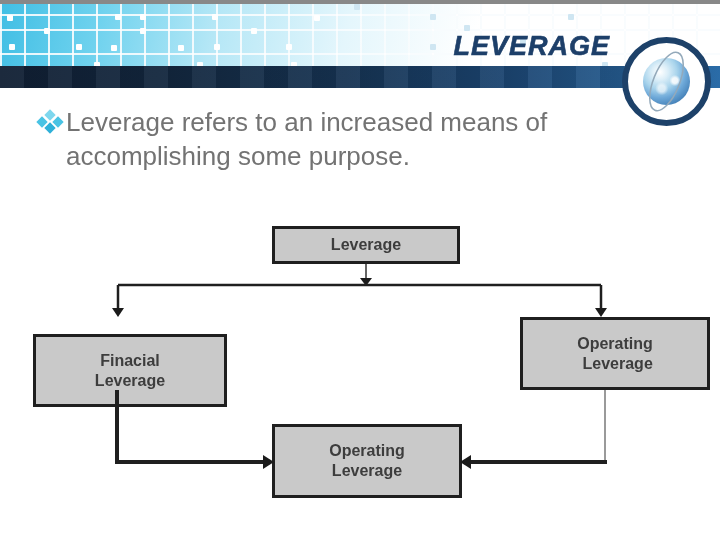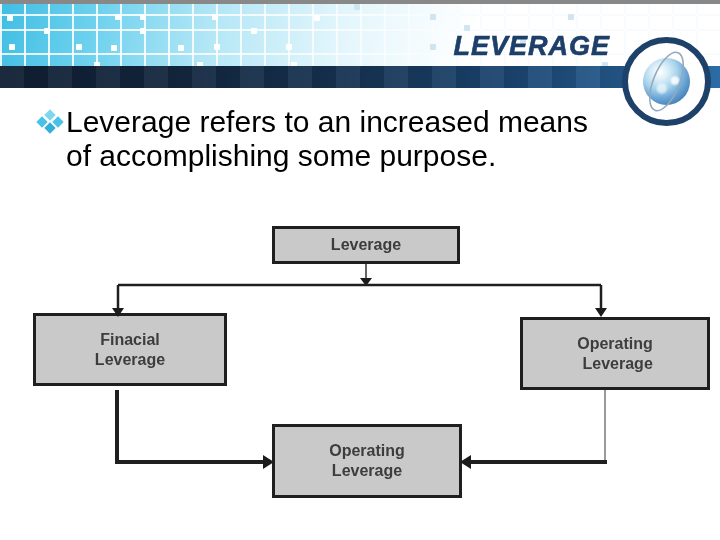--- a/index.html
+++ b/index.html
@@ -62,33 +62,33 @@
   .bullet-marker span {
     position:absolute; width:8px; height:8px; transform:rotate(45deg);
   }
   .bullet-marker .d-top    { left:8px; top:0;    background:#7ed7ee; }
   .bullet-marker .d-left   { left:0;   top:7px;  background:#49c3e4; }
   .bullet-marker .d-right  { left:16px;top:7px;  background:#49c3e4; }
   .bullet-marker .d-bottom { left:8px; top:13px; background:#2fb0d8; }
 
   .bullet-text {
     position:absolute; left:66px; top:101px; width:548px;
-    font-size:30px; line-height:34px; color:#000000;
+    font-size:26px; line-height:34px; color:#737373;
   }
 
   
   .node {
     position:absolute; z-index:2;
     background:#c9c9c9; border:3px solid #1f1f1f;
     display:flex; align-items:center; justify-content:center;
     text-align:center; font-weight:bold; color:#3d3d3d;
     font-size:16px; line-height:20px; white-space:pre-line;
   }
   .node-top    { left:272px; top:222px; width:188px; height:38px; }
-  .node-left   { left:33px;  top:309px; width:194px; height:73px; }
+  .node-left   { left:33px;  top:330px; width:194px; height:73px; }
   .node-right  { left:520px; top:313px; width:190px; height:73px;text-align:right; }
   .node-bottom { left:272px; top:420px; width:190px; height:74px; }
 
   .connector-layer {
     position:absolute; left:0; top:0; width:720px; height:540px;
     z-index:3; pointer-events:none;
   }
 </style>
 </head>
 <body>

